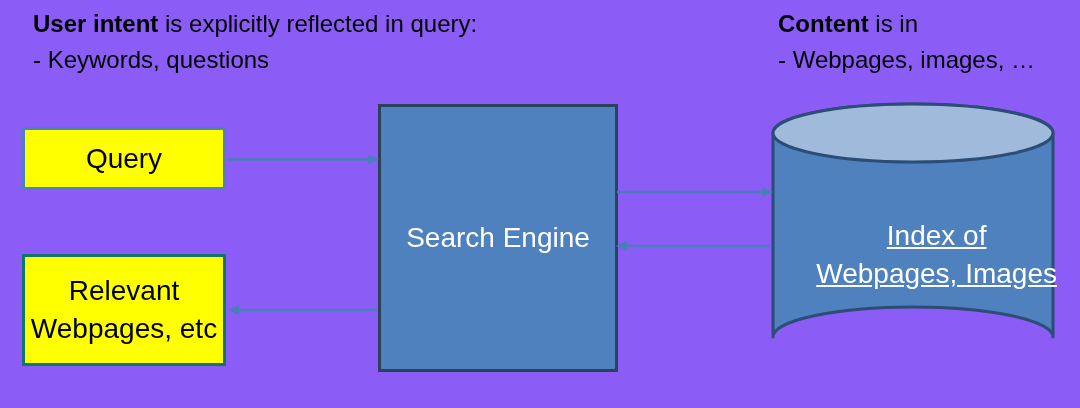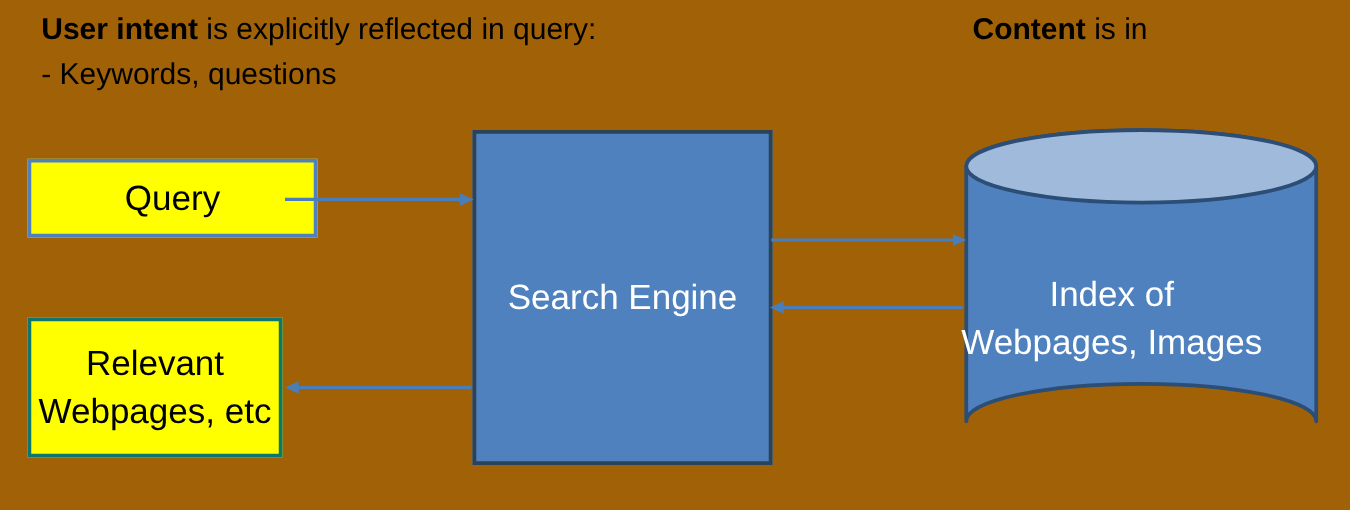--- a/index.html
+++ b/index.html
@@ -5,21 +5,21 @@
   html, body {
     margin: 0;
     padding: 0;
     background: #ffffff;
     font-family: "Liberation Sans", sans-serif;
   }
   .canvas {
     position: relative;
     width: 1080px;
     height: 408px;
-    background: #a16207;
+    background: #8b5cf6;
     overflow: hidden;
   }
   
   .anno {
     position: absolute;
     color: #000000;
     font-size: 24px;
     line-height: 36px;
     white-space: nowrap;
   }
@@ -34,21 +34,21 @@
     display: flex;
     align-items: center;
     justify-content: center;
     text-align: center;
     font-size: 28px;
     line-height: 38px;
   }
   .pre { white-space: pre-line; }
 
   .box-query {
-    left: 22px; top: 127px; width: 232px; height: 63px;
+    left: 22px; top: 127px; width: 204px; height: 63px;
     background: #FFFF00;
     border: 3px solid #4F81BD;
     color: #000000;
   }
   .box-relevant {
     left: 22px; top: 254px; width: 204px; height: 112px;
     background: #FFFF00;
     border: 3px solid #0f766e;
     color: #000000;
   }
@@ -63,26 +63,27 @@
   .cylinder-svg {
     position: absolute;
     left: 769px; top: 101px;
     width: 288px; height: 270px;
   }
   .cyl-label {
     position: absolute;
     left: 769px; top: 150px; width: 288px; height: 210px;
     display: flex;
     align-items: center;
-    justify-content: flex-start;
+    justify-content: flex-end;
     text-align: center;
     color: #FFFFFF;
     font-size: 28px;
     line-height: 38px;
     pointer-events: none;
+    text-decoration: underline;
   }
 
   
   .arrows-svg {
     position: absolute;
     left: 0; top: 0;
     width: 1080px; height: 408px;
     pointer-events: none;
   }
 </style>
@@ -91,20 +92,21 @@
 
 <div class="canvas">
 
   <div class="anno anno-left">
     <div><span class="b">User intent</span><span> is explicitly reflected in query:</span></div>
     <div>- Keywords, questions</div>
   </div>
 
   <div class="anno anno-right">
     <div><span class="b">Content</span><span> is in</span></div>
+    <div>- Webpages, images, …</div>
   </div>
 
   <div class="box box-query">
     <span class="pre">Query</span>
   </div>
 
   <div class="box box-relevant">
     <span class="pre">Relevant
 Webpages, etc</span>
   </div>

